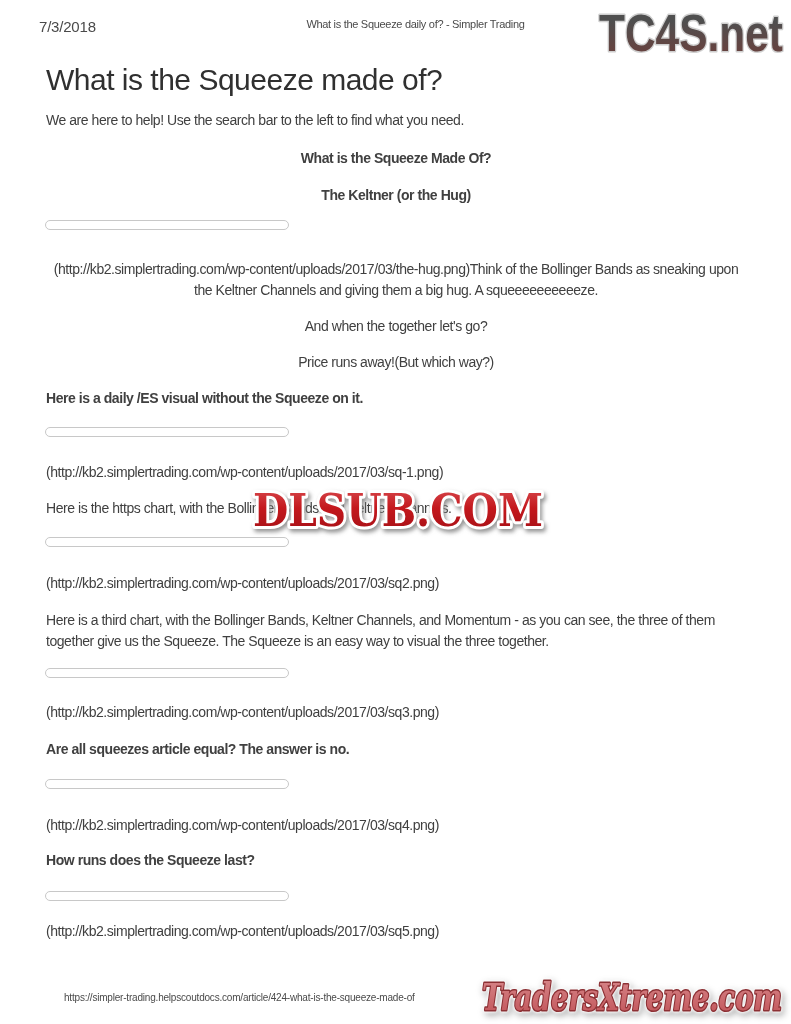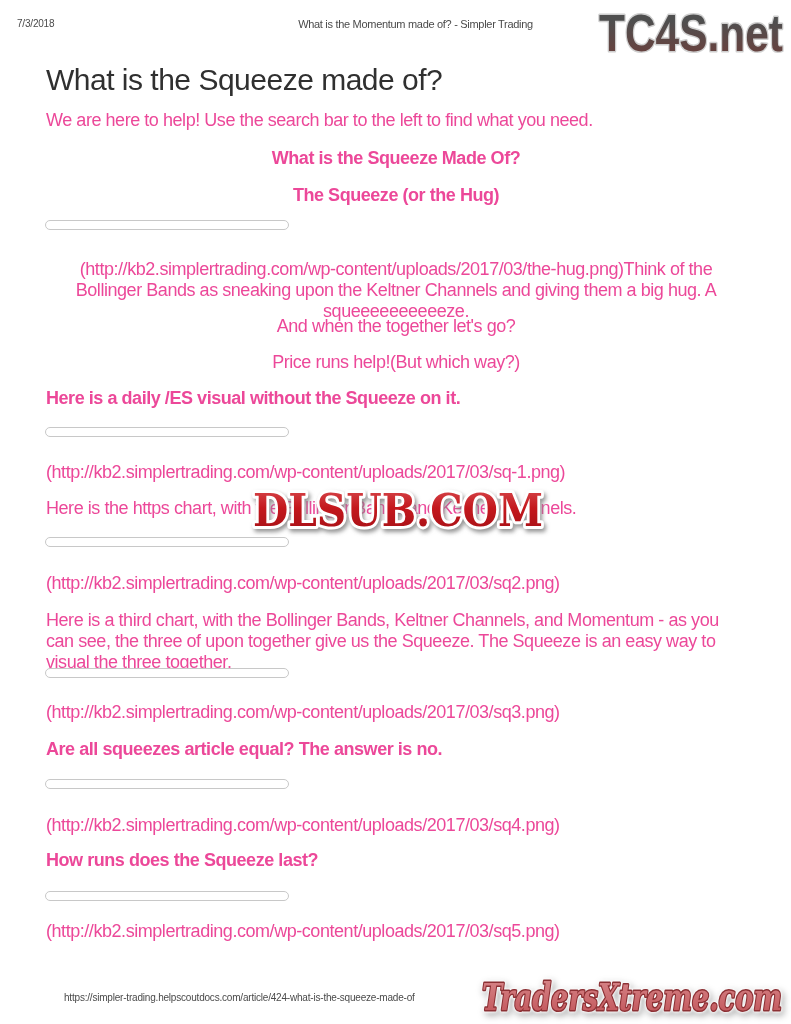--- a/index.html
+++ b/index.html
@@ -2,27 +2,27 @@
 <html><head>
 <meta charset="utf-8">
 <style>
   html,body{margin:0;padding:0;}
   body{
     width:791px;height:1024px;position:relative;overflow:hidden;
     background:#ffffff;color:#383838;
     font-family:"Liberation Sans",sans-serif;
   }
   
-  .hdr-date{position:absolute;left:17px;top:18px;font-size:10px;letter-spacing:-0.2px;color:#4a4a4a;}
+  .hdr-date{position:absolute;left:39px;top:18px;font-size:15px;letter-spacing:-0.2px;color:#4a4a4a;}
   .hdr-title{position:absolute;left:40px;right:0;top:18px;text-align:center;font-size:11px;letter-spacing:-0.3px;color:#4a4a4a;}
   .ftr-url{position:absolute;left:33px;top:992px;font-size:10px;letter-spacing:-0.2px;color:#4a4a4a;padding-left:31px;}
 
   
   .blk{position:absolute;left:46px;width:700px;margin:0;
-       font-size:18px;line-height:21px;letter-spacing:-0.45px;color:#ec4899;}
+       font-size:14px;line-height:21px;letter-spacing:-0.45px;color:#404040;}
   .c{text-align:center;}
   .b{font-weight:bold;}
   .h1{font-size:30px;line-height:36px;letter-spacing:-0.5px;font-weight:normal;color:#303030;}
 
   
   .ph{position:absolute;left:45px;width:242px;height:8px;
       border:1px solid #c8c8c8;border-radius:5px;background:#ffffff;}
 
   
   .wm{position:absolute;pointer-events:none;}
@@ -35,43 +35,43 @@
              stroke:#cfcfcf;stroke-width:3px;}
   .dlsub-text{font-family:"DejaVu Serif","Liberation Serif",serif;font-weight:bold;font-size:44px;
               stroke:#ffffff;stroke-width:6px;}
   .tx-text{font-family:"DejaVu Serif","Liberation Serif",serif;font-weight:bold;font-style:italic;font-size:38px;
            stroke:#8c3034;stroke-width:3px;}
 </style>
 </head>
 <body>
 
 <div class="hdr-date">7/3/2018</div>
-<div class="hdr-title">What is the Momentum made of? - Simpler Trading</div>
+<div class="hdr-title">What is the Squeeze daily of? - Simpler Trading</div>
 <div class="ftr-url">https://simpler-trading.helpscoutdocs.com/article/424-what-is-the-squeeze-made-of</div>
 
 <main>
   <h1 class="blk h1" style="top:62px">What is the Squeeze made of?</h1>
   <p class="blk" style="top:110px">We are here to help! Use the search bar to the left to find what you need.</p>
   <p class="blk b c" style="top:148px">What is the Squeeze Made Of?</p>
-  <p class="blk b c" style="top:185px">The Squeeze (or the Hug)</p>
+  <p class="blk b c" style="top:185px">The Keltner (or the Hug)</p>
 
   <div class="ph" style="top:220px"></div>
   <p class="blk c" style="top:259px">(http://kb2.simplertrading.com/wp-content/uploads/2017/03/the-hug.png)Think of the Bollinger Bands as sneaking upon the Keltner Channels and giving them a big hug. A squeeeeeeeeeeze.</p>
   <p class="blk c" style="top:316px">And when the together let's go?</p>
-  <p class="blk c" style="top:352px">Price runs help!(But which way?)</p>
+  <p class="blk c" style="top:352px">Price runs away!(But which way?)</p>
 
   <p class="blk b" style="top:388px">Here is a daily /ES visual without the Squeeze on it.</p>
   <div class="ph" style="top:427px"></div>
   <p class="blk" style="top:462px">(http://kb2.simplertrading.com/wp-content/uploads/2017/03/sq-1.png)</p>
 
   <p class="blk" style="top:498px">Here is the https chart, with the Bollinger Bands and Keltner Channels.</p>
   <div class="ph" style="top:537px"></div>
   <p class="blk" style="top:573px">(http://kb2.simplertrading.com/wp-content/uploads/2017/03/sq2.png)</p>
 
-  <p class="blk" style="top:610px">Here is a third chart, with the Bollinger Bands, Keltner Channels, and Momentum - as you can see, the three of upon together give us the Squeeze. The Squeeze is an easy way to visual the three together.</p>
+  <p class="blk" style="top:610px">Here is a third chart, with the Bollinger Bands, Keltner Channels, and Momentum - as you can see, the three of them together give us the Squeeze. The Squeeze is an easy way to visual the three together.</p>
   <div class="ph" style="top:668px"></div>
   <p class="blk" style="top:702px">(http://kb2.simplertrading.com/wp-content/uploads/2017/03/sq3.png)</p>
 
   <p class="blk b" style="top:739px">Are all squeezes article equal? The answer is no.</p>
   <div class="ph" style="top:779px"></div>
   <p class="blk" style="top:815px">(http://kb2.simplertrading.com/wp-content/uploads/2017/03/sq4.png)</p>
 
   <p class="blk b" style="top:850px">How runs does the Squeeze last?</p>
   <div class="ph" style="top:891px"></div>
   <p class="blk" style="top:921px">(http://kb2.simplertrading.com/wp-content/uploads/2017/03/sq5.png)</p>

